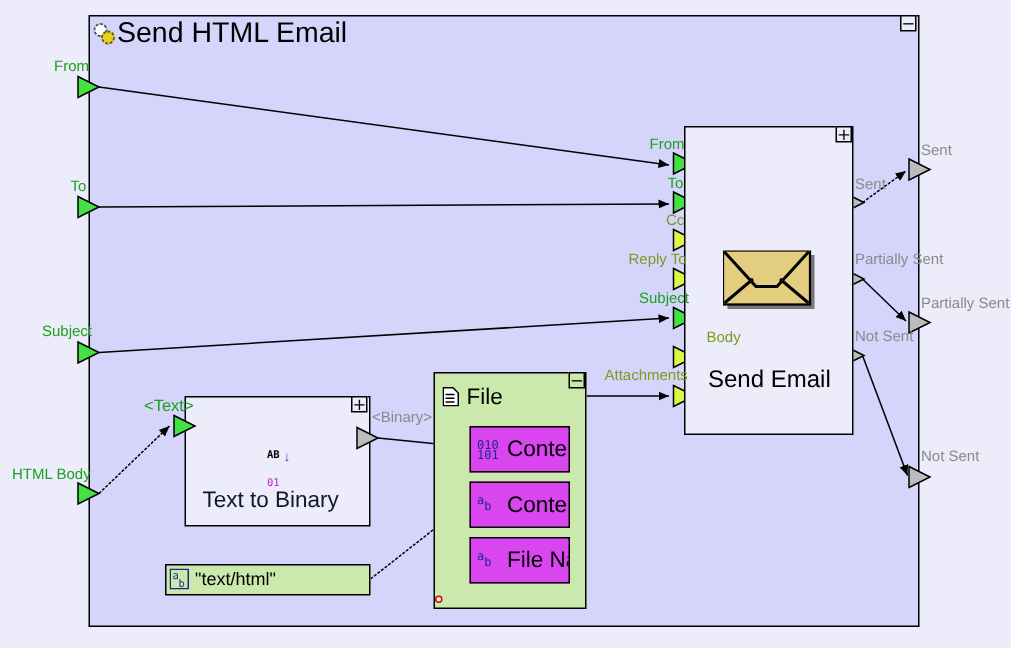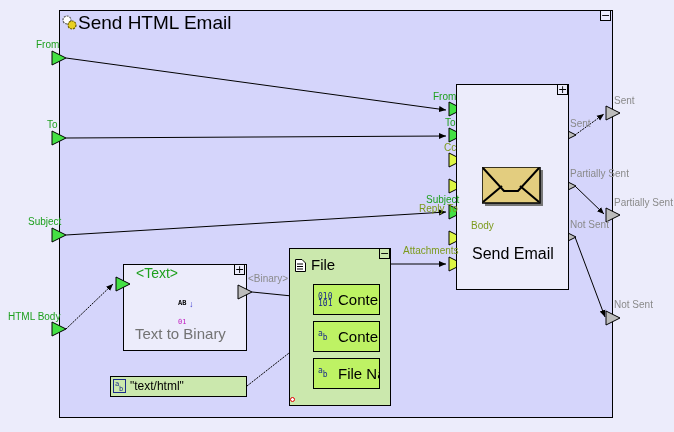--- a/index.html
+++ b/index.html
@@ -12,25 +12,25 @@
   #outer-collapse { left:600px; top:10px; }
   .lbl { font-size:10px; white-space:nowrap; }
   .green { color:#1ea01e; }
   .olive { color:#7c9a1c; }
   .gray { color:#8a8a8a; }
   #send-node { left:456px; top:84px; width:113px; height:206px; background:#ececfb; border:1px solid #000; box-sizing:border-box; }
   #send-expand { left:557px; top:84px; }
   #send-label { left:472px; top:245px; font-size:16px; color:#000; }
   #ttb-node { left:123px; top:264px; width:124px; height:87px; background:#ececfb; border:1px solid #000; box-sizing:border-box; }
   #ttb-expand { left:234px; top:264px; }
-  #ttb-label { left:135px; top:325px; font-size:15px; color:#737373; }
+  #ttb-label { left:135px; top:325px; font-size:15px; color:#0f172a; }
   #file-node { left:289px; top:248px; width:102px; height:158px; background:#cbe8ad; border:1px solid #000; box-sizing:border-box; }
   #file-collapse { left:379px; top:248px; }
   #file-title { left:311px; top:256px; font-size:15px; color:#000; }
-  .field { width:67px; height:31px; background:#bef264; border:1px solid #000; box-sizing:border-box; overflow:hidden; white-space:nowrap; }
+  .field { width:67px; height:31px; background:#d946ef; border:1px solid #000; box-sizing:border-box; overflow:hidden; white-space:nowrap; }
   .field .ficon { position:absolute; left:4px; top:8px; font-size:8px; color:#1a2a8a; line-height:7px; font-family:"DejaVu Sans Mono", monospace; }
   .field .ftxt { position:absolute; left:24px; top:6px; font-size:15px; color:#000; }
   #const-node { left:110px; top:376px; width:137px; height:21px; background:#cbe8ad; border:1px solid #000; box-sizing:border-box; }
   #const-text { left:130px; top:379px; font-size:12px; color:#000; }
   #err-dot { left:290px; top:397px; width:5px; height:5px; border-radius:50%; border:1px solid #d00; background:#fff; box-sizing:border-box; }
   svg.wires { position:absolute; left:0; top:0; }
 </style>
 </head>
 <body>
 
@@ -102,38 +102,38 @@
     <polyline points="1,1 22,24 36,24 57,1" fill="none" stroke="#000" stroke-width="2"></polyline>
     <line x1="1" y1="35" x2="20" y2="19" stroke="#000" stroke-width="2"></line>
     <line x1="57" y1="35" x2="38" y2="19" stroke="#000" stroke-width="2"></line>
   </svg>
 </div>
 <div id="send-label" class="abs">Send Email</div>
 
 <div class="abs lbl green" style="left:433px;top:91px;">From</div>
 <div class="abs lbl green" style="left:445px;top:117px;">To</div>
 <div class="abs lbl olive" style="left:444px;top:142px;">Cc</div>
-<div class="abs lbl olive" style="left:419px;top:168px;margin-top:35px;">Reply To</div>
+<div class="abs lbl olive" style="left:419px;top:168px;">Reply To</div>
 <div class="abs lbl green" style="left:426px;top:194px;">Subject</div>
 <div class="abs lbl olive" style="left:435px;top:220px;margin-left:36px;">Body</div>
 <div class="abs lbl olive" style="left:403px;top:245px;">Attachments</div>
 
 <div class="abs lbl gray" style="left:570px;top:118px;">Sent</div>
 <div class="abs lbl gray" style="left:570px;top:168px;">Partially Sent</div>
 <div class="abs lbl gray" style="left:570px;top:219px;">Not Sent</div>
 
 <div id="ttb-node" class="abs"></div>
 <div id="ttb-expand" class="abs collapse-btn">+</div>
 <div class="abs" style="left:178px;top:300px;line-height:7px;font-family:'DejaVu Sans Mono',monospace;font-size:7px;">
   <div style="color:#000;font-weight:bold;">AB</div>
   <div style="color:#c020c0;margin-top:12px;">01</div>
 </div>
 <div class="abs" style="left:189px;top:299px;color:#3a3ad0;font-size:9px;">↓</div>
 <div id="ttb-label" class="abs">Text to Binary</div>
-<div class="abs lbl green" style="left:96px;top:265px;font-size:14px;margin-left:40px;">&lt;Text&gt;</div>
+<div class="abs lbl green" style="left:96px;top:265px;font-size:11px;">&lt;Text&gt;</div>
 <div class="abs lbl gray" style="left:248px;top:273px;font-size:10px;">&lt;Binary&gt;</div>
 <svg class="abs" style="left:0;top:0;" width="674" height="432">
   <polygon points="116,277 130,284 116,291" fill="#44e044" stroke="#000" stroke-width="1"></polygon>
   <polygon points="238,285 252,292 238,299" fill="#bcbcbc" stroke="#000" stroke-width="1"></polygon>
 </svg>
 
 <div id="file-node" class="abs"></div>
 <div id="file-collapse" class="abs collapse-btn" style="background:#cbe8ad;">−</div>
 <div class="abs" style="left:295px;top:258px;">
   <svg width="11" height="13" viewBox="0 0 11 13">

